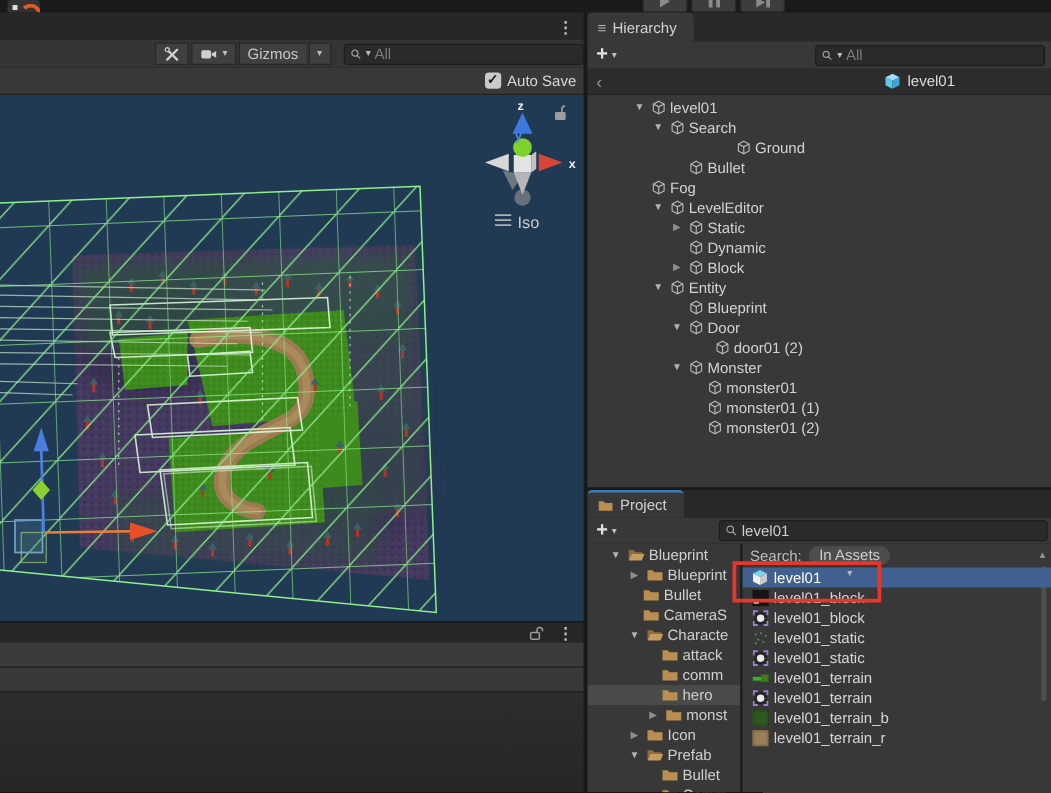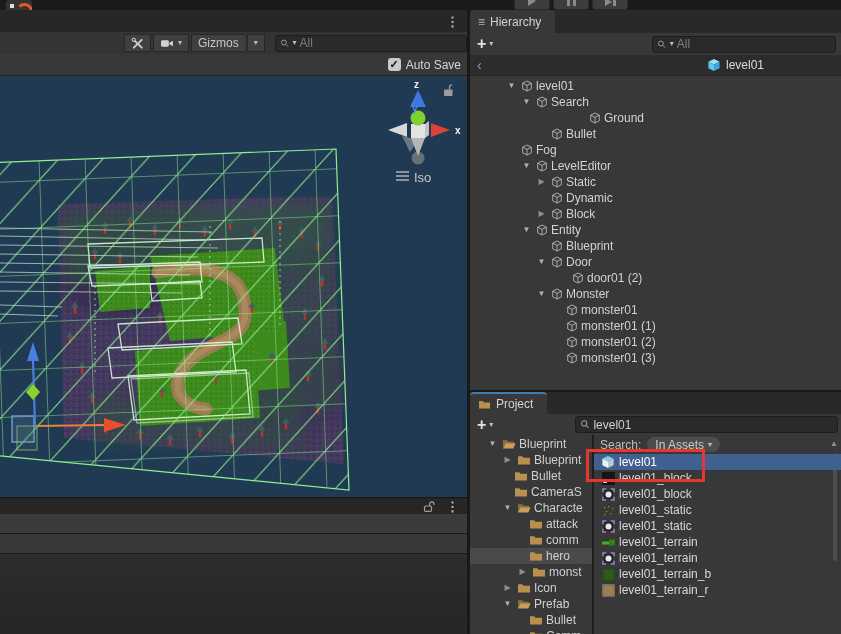--- a/index.html
+++ b/index.html
@@ -71,21 +71,21 @@
   #pcontent{left:470px;top:435px;width:371px;height:199px;background:#383838;overflow:hidden;}
   #ptree{position:absolute;left:0;top:1px;width:122px;height:198px;overflow:hidden;}
   .frow{height:16px;display:flex;align-items:center;gap:3px;color:#cfcfcf;white-space:nowrap;overflow:hidden;}
   .frow.sel{background:#4a4a4a;}
   .ficn{width:14px;height:12px;flex:none;}
   #ptree-scroll-up{position:absolute;right:3px;top:5px;font-size:8px;color:#8f8f8f;line-height:1;}
   #ptree-thumb{position:absolute;right:4px;top:18px;width:4px;height:108px;background:#4e4e4e;border-radius:2px;}
   #psplit{position:absolute;left:122px;top:0;width:2px;height:199px;background:#1f1f1f;}
   #presults{position:absolute;left:124px;top:0;width:247px;height:199px;overflow:hidden;}
   #results-header{height:19px;display:flex;align-items:center;gap:6px;padding-left:6px;color:#bdbdbd;}
-  #scope-pill{background:#4d4d4d;border-radius:8px;height:15px;display:flex;align-items:center;gap:4px;padding:0 8px;color:#cdcdcd;}
+  #scope-pill{background:#4d4d4d;border-radius:8px;height:15px;display:flex;align-items:center;gap:4px;padding:0 8px;color:#cdcdcd;flex-direction:column;}
   .rrow{height:16px;display:flex;align-items:center;gap:4px;padding-left:7px;color:#d6d6d6;white-space:nowrap;}
   .rrow.sel{background:#40618f;color:#fff;}
   .ricn{width:14px;height:14px;flex:none;display:flex;align-items:center;justify-content:center;}
   .tex{width:13px;height:13px;box-shadow:inset 0 0 3px rgba(0,0,0,.45);}
   .tex.b{background:#2d5a1e;}
   .tex.g{background:#3f7c28;}
   .tex.r{background:#9a8058;}
   .darkicn{width:13px;height:13px;background:#151515;position:relative;}
   .darkicn i{position:absolute;left:1px;bottom:2px;width:4px;height:2px;background:#cfcfcf;display:block;}
 
@@ -551,29 +551,20 @@
       </div>
     <div class="hrow" style="padding-left:80px">
         <span class="fold"></span>
         <span class="goi">
           <svg width="12" height="12">
             <use href="#sym-go-cube"></use>
           </svg>
         </span>
         <span>monster01 (2)</span>
       </div>
-    <div class="hrow" style="padding-left:80px">
-        <span class="fold"></span>
-        <span class="goi">
-          <svg width="12" height="12">
-            <use href="#sym-go-cube"></use>
-          </svg>
-        </span>
-        <span>monster01 (3)</span>
-      </div>
   </div>
 
   <div id="hsplit" class="abs"></div>
 
   <div id="ptabs" class="abs flex">
     <div class="tab" id="ptab">
       <svg class="ticn" width="13" height="11">
           <use href="#sym-folder"></use>
         </svg>
       <span>Project</span>

